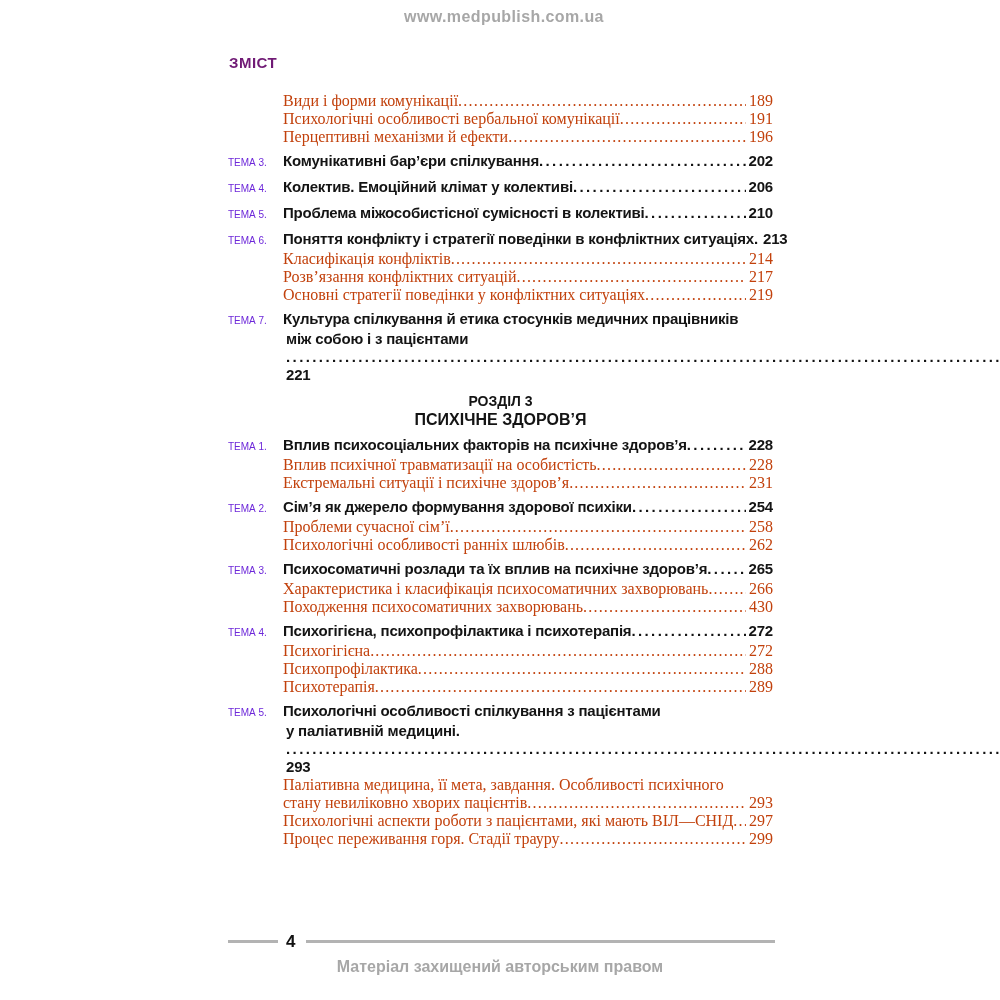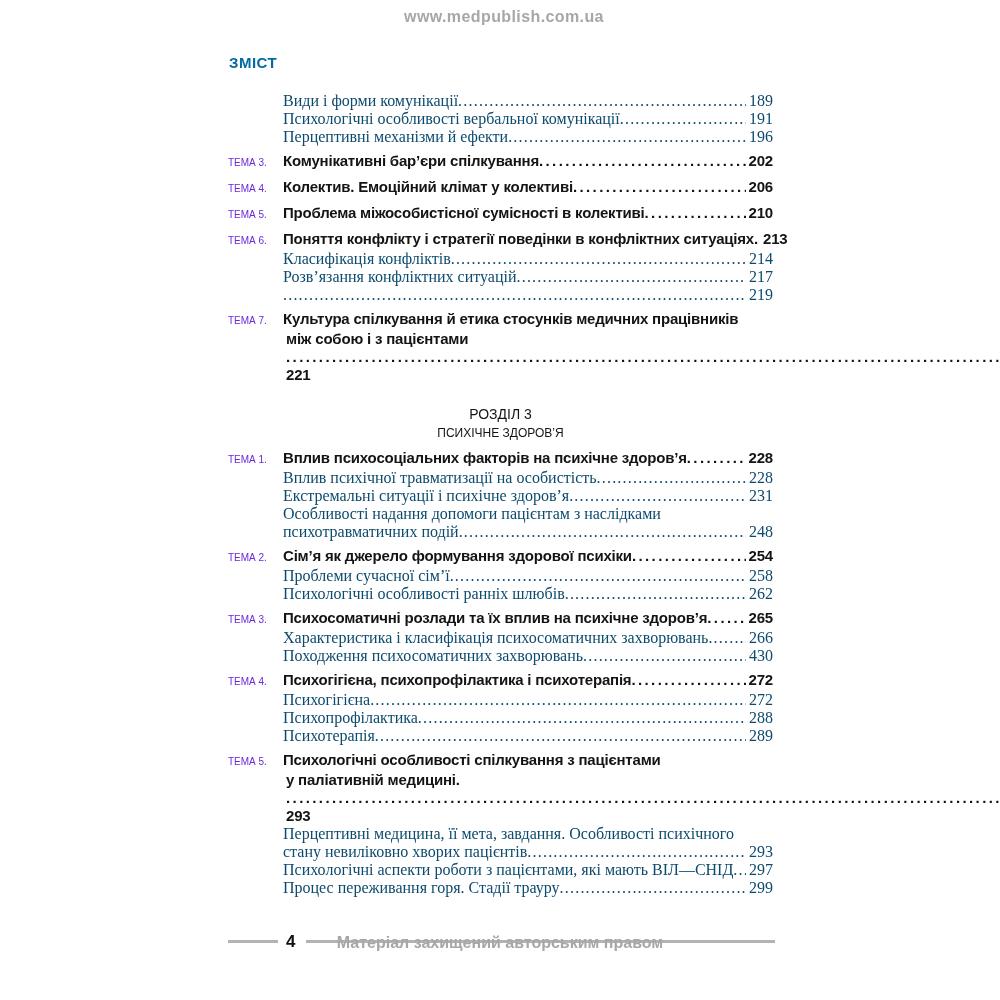--- a/index.html
+++ b/index.html
@@ -7,30 +7,30 @@
     width:1000px; height:1000px; background:#ffffff; position:relative;
     font-family:"Liberation Sans", sans-serif;
     overflow:hidden;
   }
   .site {
     position:absolute; top:8px; left:4px; width:1000px; text-align:center;
     color:#a7a7a7; font-size:16px; font-weight:700; letter-spacing:.4px;
   }
   .toc-title {
     position:absolute; top:54px; left:229px;
-    color:#0369a1; font-size:15px; font-weight:700; letter-spacing:.5px;
+    color:#701a75; font-size:15px; font-weight:700; letter-spacing:.5px;
   }
   .toc {
     position:absolute; top:92px; left:228px; width:545px;
     color:#1f1f1f;
   }
   .row { display:flex; align-items:baseline; line-height:18px; }
   .t { white-space:nowrap; }
   
-  .sub, .sub2 { font-family:"Liberation Serif", serif; font-size:16px; color:#0c4a6e; }
+  .sub, .sub2 { font-family:"Liberation Serif", serif; font-size:16px; color:#c2410c; }
   .row.sub { padding-left:55px; }
   .sub2 .l1 { padding-left:55px; line-height:18px; white-space:nowrap; }
   .sub2 .row { padding-left:55px; }
   
   .tema, .tema2, .list {
     font-family:"Liberation Sans", sans-serif; font-weight:700;
     font-size:15px; letter-spacing:-0.2px; color:#141414; margin-top:6px;
   }
   .label {
     font-weight:400; color:#6d28d9; width:55px; flex-shrink:0;
@@ -40,39 +40,39 @@
   
   .leader { flex:1 1 auto; overflow:hidden; white-space:nowrap; min-width:6px; }
   .leader::after {
     content:"........................................................................................................................................................................................";
     letter-spacing:1.2px;
   }
   .leader.b::after { letter-spacing:2.4px; }
   .pg { margin-left:3px; flex-shrink:0; }
   
   .section {
-    text-align:center; margin-top:22px; margin-bottom:3px;
-    font-family:"Liberation Sans", sans-serif; font-weight:400; color:#141414;
+    text-align:center; margin-top:9px; margin-bottom:3px;
+    font-family:"Liberation Sans", sans-serif; font-weight:700; color:#141414;
   }
   .section .s1 { font-size:14px; line-height:17px; }
-  .section .s2 { font-size:12px; line-height:20px; }
+  .section .s2 { font-size:16px; line-height:20px; }
   
   .footer {
     position:absolute; top:933px; left:228px; width:547px;
     display:flex; align-items:center;
   }
   .rule { height:3px; background:#b3b3b3; }
   .rule.short { width:50px; }
   .rule.long { flex:1; margin-left:11px; }
   .pagenum {
     margin-left:8px; font-size:17px; font-weight:700; color:#111;
     line-height:17px;
   }
   .copyright {
-    position:absolute; top:934px; left:0; width:1000px; text-align:center;
+    position:absolute; top:958px; left:0; width:1000px; text-align:center;
     color:#a7a7a7; font-size:16px; font-weight:700;
   }
 </style>
 </head>
 <body>
 
 <div class="site">www.medpublish.com.ua</div>
 
 <div class="toc-title">ЗМІСТ</div>
 
@@ -120,20 +120,21 @@
       <span class="t">Класифікація конфліктів</span>
       <span class="leader"></span>
       <span class="pg">214</span>
     </div>
     <div class="row sub">
       <span class="t">Розв’язання конфліктних ситуацій</span>
       <span class="leader"></span>
       <span class="pg">217</span>
     </div>
     <div class="row sub">
+      <span class="t">Основні стратегії поведінки у конфліктних ситуаціях</span>
       <span class="leader"></span>
       <span class="pg">219</span>
     </div>
     <div class="tema2">
       <div class="row">
         <span class="label">ТЕМА 7.</span>
         <span class="t">Культура спілкування й етика стосунків медичних працівників</span>
       </div>
       <div class="row cont">
         <span class="t">між собою і з пацієнтами</span>
@@ -154,28 +155,20 @@
     <div class="row sub">
       <span class="t">Вплив психічної травматизації на особистість</span>
       <span class="leader"></span>
       <span class="pg">228</span>
     </div>
     <div class="row sub">
       <span class="t">Екстремальні ситуації і психічне здоров’я</span>
       <span class="leader"></span>
       <span class="pg">231</span>
     </div>
-    <div class="sub2">
-      <div class="l1">Особливості надання допомоги пацієнтам з наслідками</div>
-      <div class="row">
-        <span class="t">психотравматичних подій</span>
-        <span class="leader"></span>
-        <span class="pg">248</span>
-      </div>
-    </div>
     <div class="row tema">
       <span class="label">ТЕМА 2.</span>
       <span class="t">Сім’я як джерело формування здорової психіки</span>
       <span class="leader b"></span>
       <span class="pg">254</span>
     </div>
     <div class="row sub">
       <span class="t">Проблеми сучасної сім’ї</span>
       <span class="leader"></span>
       <span class="pg">258</span>
@@ -227,21 +220,21 @@
         <span class="label">ТЕМА 5.</span>
         <span class="t">Психологічні особливості спілкування з пацієнтами</span>
       </div>
       <div class="row cont">
         <span class="t">у паліативній медицині.</span>
         <span class="leader b"></span>
         <span class="pg">293</span>
       </div>
     </div>
     <div class="sub2">
-      <div class="l1">Перцептивні медицина, її мета, завдання. Особливості психічного</div>
+      <div class="l1">Паліативна медицина, її мета, завдання. Особливості психічного</div>
       <div class="row">
         <span class="t">стану невиліковно хворих пацієнтів</span>
         <span class="leader"></span>
         <span class="pg">293</span>
       </div>
     </div>
     <div class="row sub">
       <span class="t">Психологічні аспекти роботи з пацієнтами, які мають ВІЛ—СНІД</span>
       <span class="leader"></span>
       <span class="pg">297</span>

